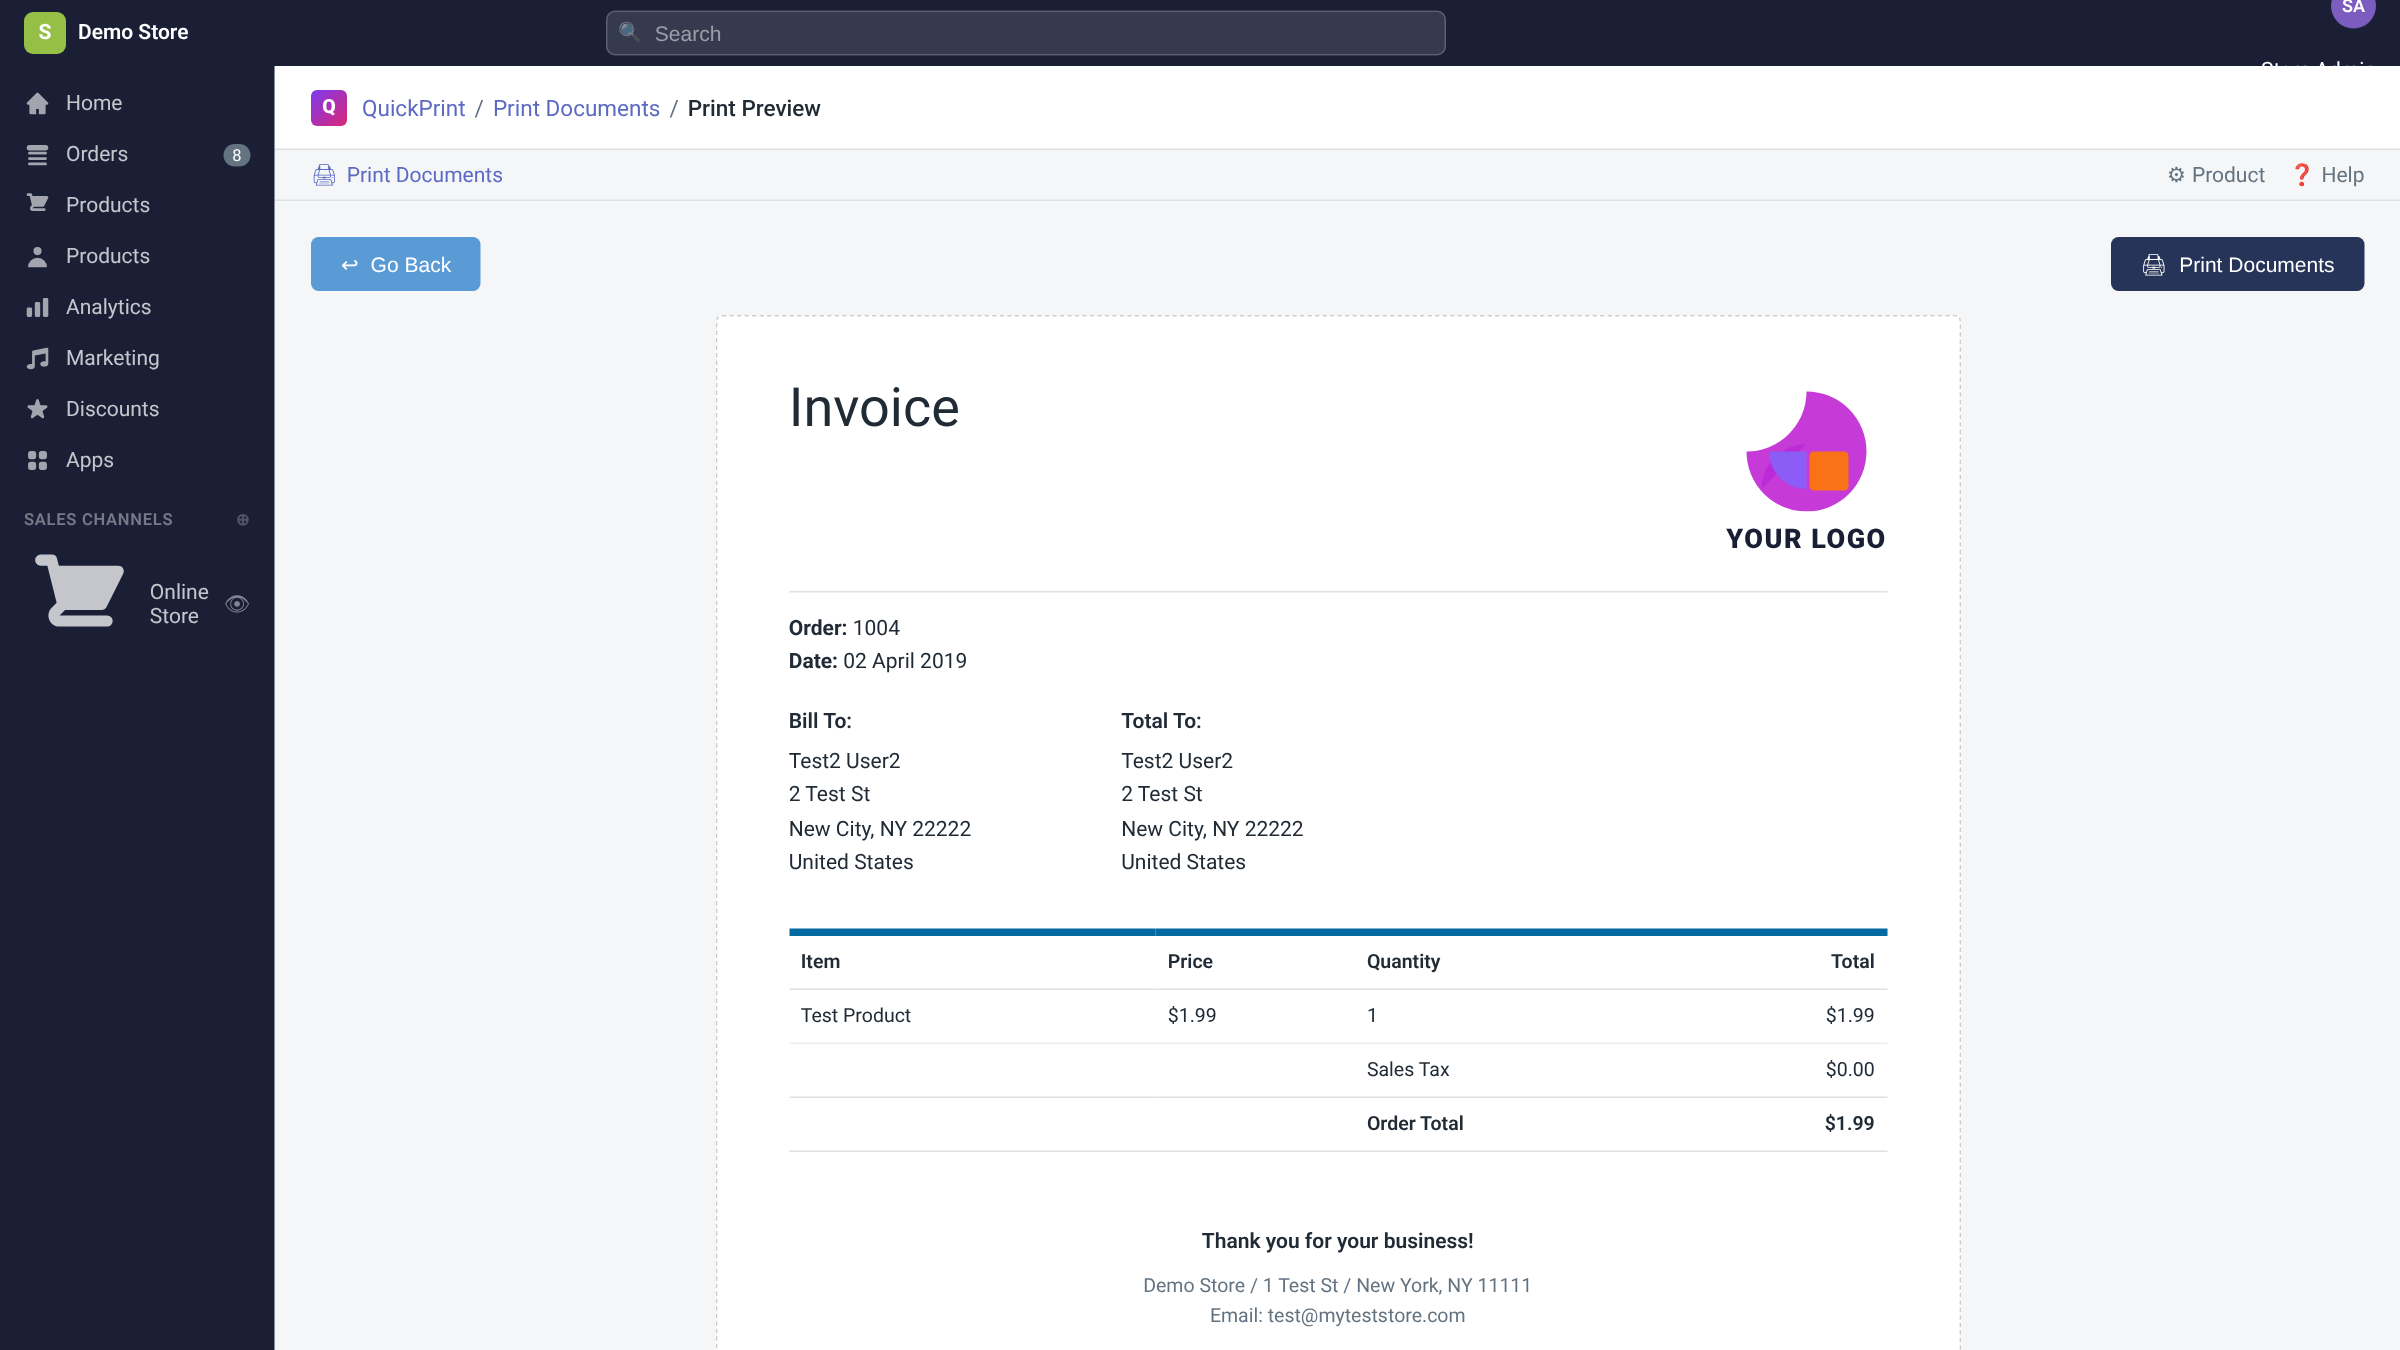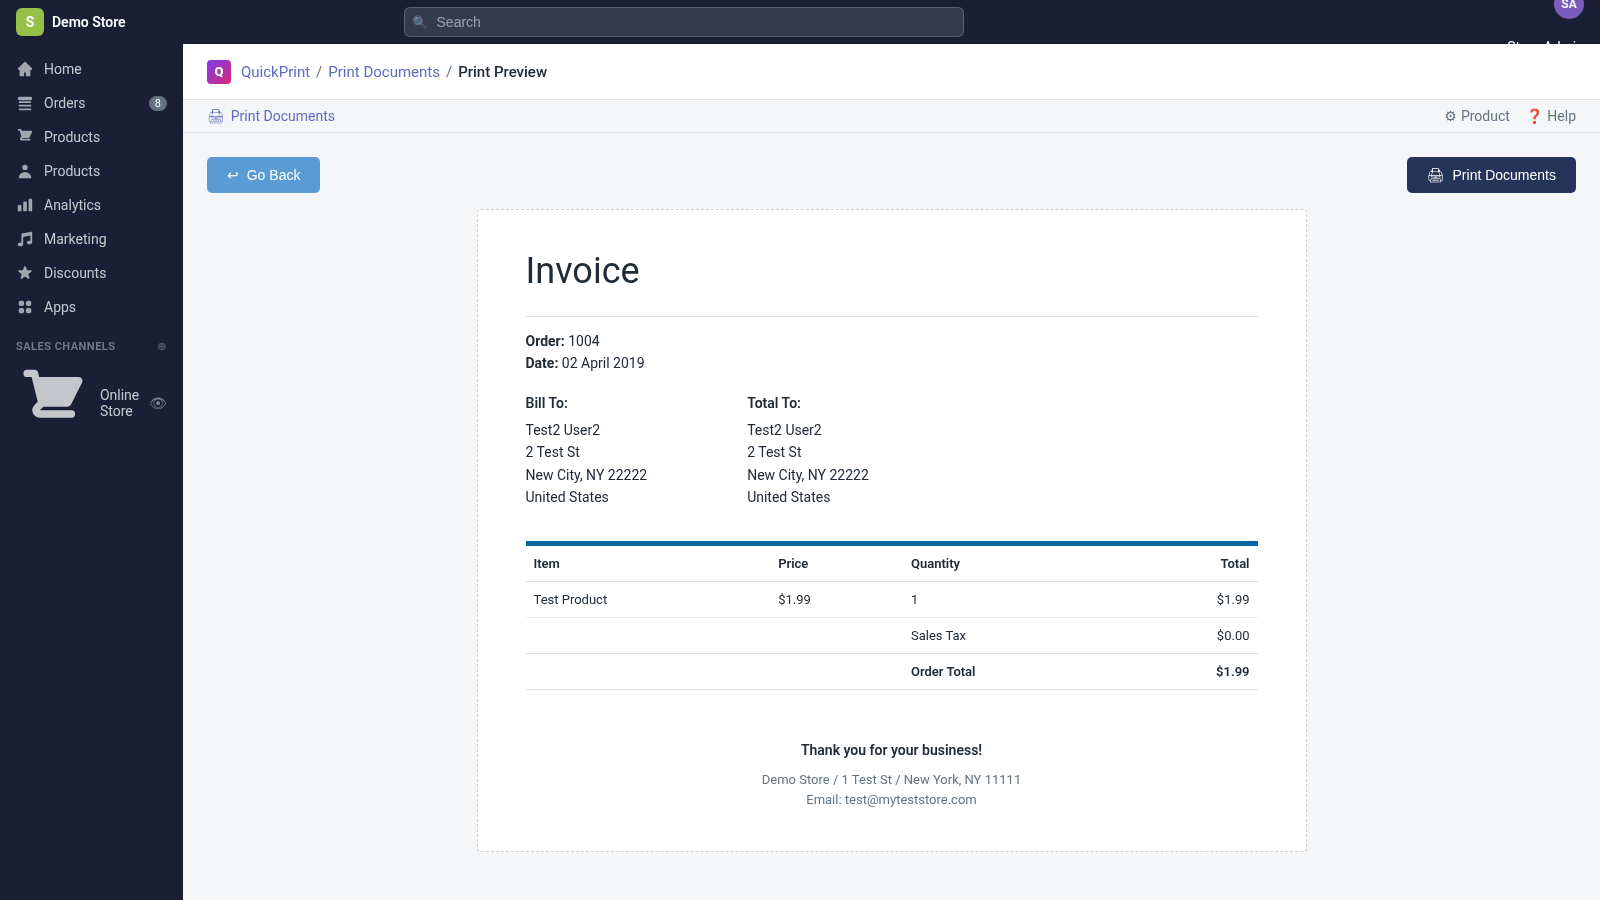--- a/index.html
+++ b/index.html
@@ -506,20 +506,34 @@
         <button class="btn-print">
           <span>🖨</span>
           <span>Print Documents</span>
         </button>
       </div>
 
       <div class="invoice-container">
 
         <div class="invoice-header">
           <h1 class="invoice-title">Invoice</h1>
+          <div class="invoice-logo-area">
+            <svg class="logo-graphic" viewBox="0 0 100 90">
+
+              <path d="M50 45 A30 30 0 0 0 20 75 L50 45Z" fill="#7c3aed" opacity="0.85"></path>
+
+              <path d="M50 10 A40 40 0 1 1 10 50 A40 40 0 0 0 50 10Z" fill="#c026d3" opacity="0.9"></path>
+              <path d="M50 10 A40 40 0 0 1 90 50 A40 40 0 0 0 50 10Z" fill="#db2777" opacity="0.85"></path>
+
+              <rect x="52" y="50" width="26" height="26" rx="3" fill="#f97316"></rect>
+
+              <path d="M25 50 A25 25 0 0 0 50 75 L50 50Z" fill="#8b5cf6"></path>
+            </svg>
+            <span class="logo-text">YOUR LOGO</span>
+          </div>
         </div>
 
         <div class="invoice-meta">
           <p>
             <strong>Order:</strong>
             <span>1004</span>
           </p>
           <p style="margin-top:6px;">
             <strong>Date:</strong>
             <span>02 April 2019</span>

